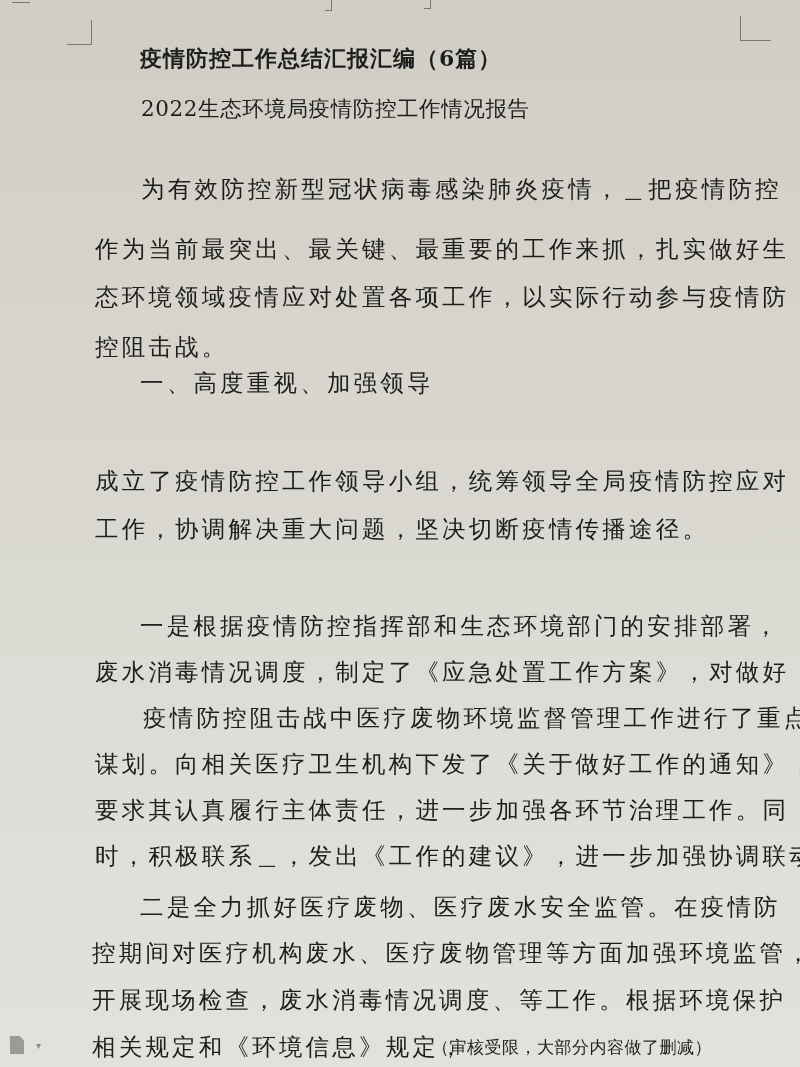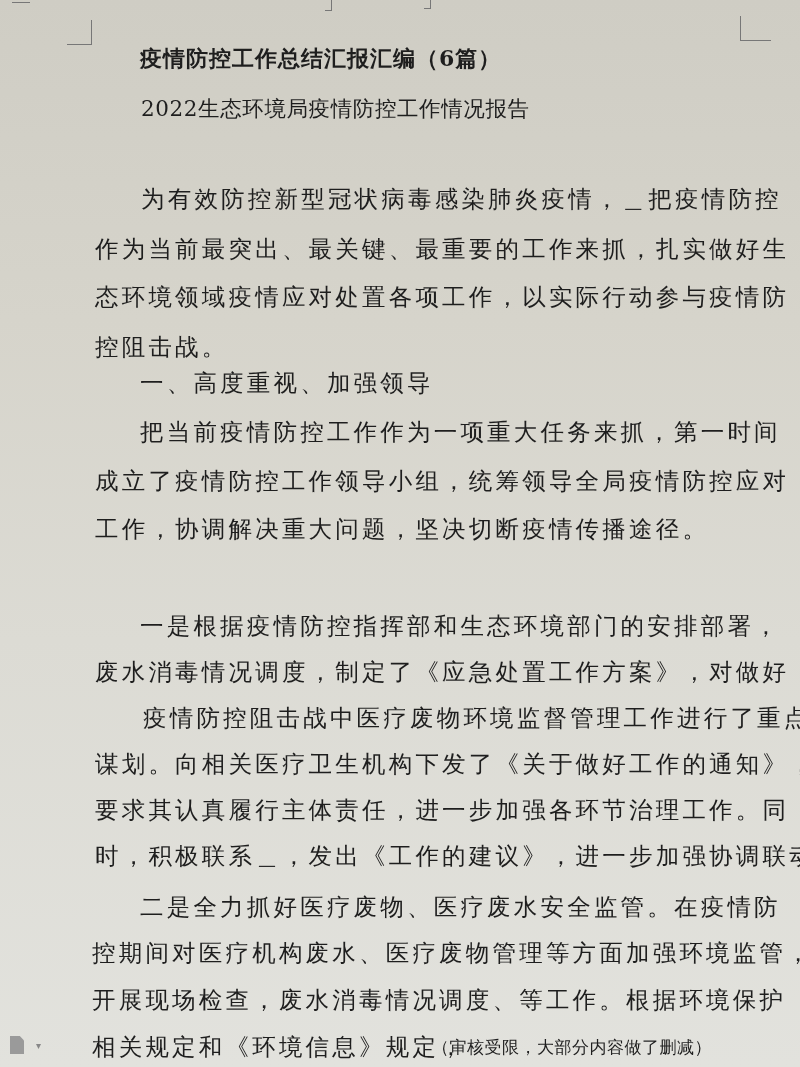--- a/index.html
+++ b/index.html
@@ -30,27 +30,26 @@
 <div class="page">
   <div class="corner c-top0"></div>
   <div class="corner c-top1"></div>
   <div class="corner c-top2"></div>
   <div class="corner c-tl"></div>
   <div class="corner c-tr"></div>
 
   <div class="line title">疫情防控工作总结汇报汇编（6篇）</div>
   <div class="line subtitle">2022生态环境局疫情防控工作情况报告</div>
 
-  <div class="line" style="left:141px; top:183px;">为有效防控新型冠状病毒感染肺炎疫情，＿把疫情防控</div>
+  <div class="line" style="left:141px; top:173px;">为有效防控新型冠状病毒感染肺炎疫情，＿把疫情防控</div>
   <div class="line" style="left:95px; top:233px;">作为当前最突出、最关键、最重要的工作来抓，扎实做好生</div>
   <div class="line" style="left:95px; top:281px;">态环境领域疫情应对处置各项工作，以实际行动参与疫情防</div>
   <div class="line" style="left:140px; top:367px;">一、高度重视、加强领导</div>
 
   <div class="line" style="left:95px; top:331px;">控阻击战。</div>
-  <div class="line" style="left:140px; top:416px;">把当前疫情防控工作作为一项重大任务来抓，第一时间</div>
   <div class="line" style="left:95px; top:465px;">成立了疫情防控工作领导小组，统筹领导全局疫情防控应对</div>
   <div class="line" style="left:95px; top:513px;">工作，协调解决重大问题，坚决切断疫情传播途径。</div>
 
   <div class="line" style="left:140px; top:610px;">一是根据疫情防控指挥部和生态环境部门的安排部署，</div>
   <div class="line" style="left:95px; top:656px;">废水消毒情况调度，制定了《应急处置工作方案》，对做好</div>
   <div class="line" style="left:95px; top:702px;margin-left:48px;">疫情防控阻击战中医疗废物环境监督管理工作进行了重点</div>
   <div class="line" style="left:95px; top:748px;">谋划。向相关医疗卫生机构下发了《关于做好工作的通知》，</div>
   <div class="line" style="left:95px; top:794px;">要求其认真履行主体责任，进一步加强各环节治理工作。同</div>
   <div class="line" style="left:95px; top:840px;">时，积极联系＿，发出《工作的建议》，进一步加强协调联动。</div>
 

